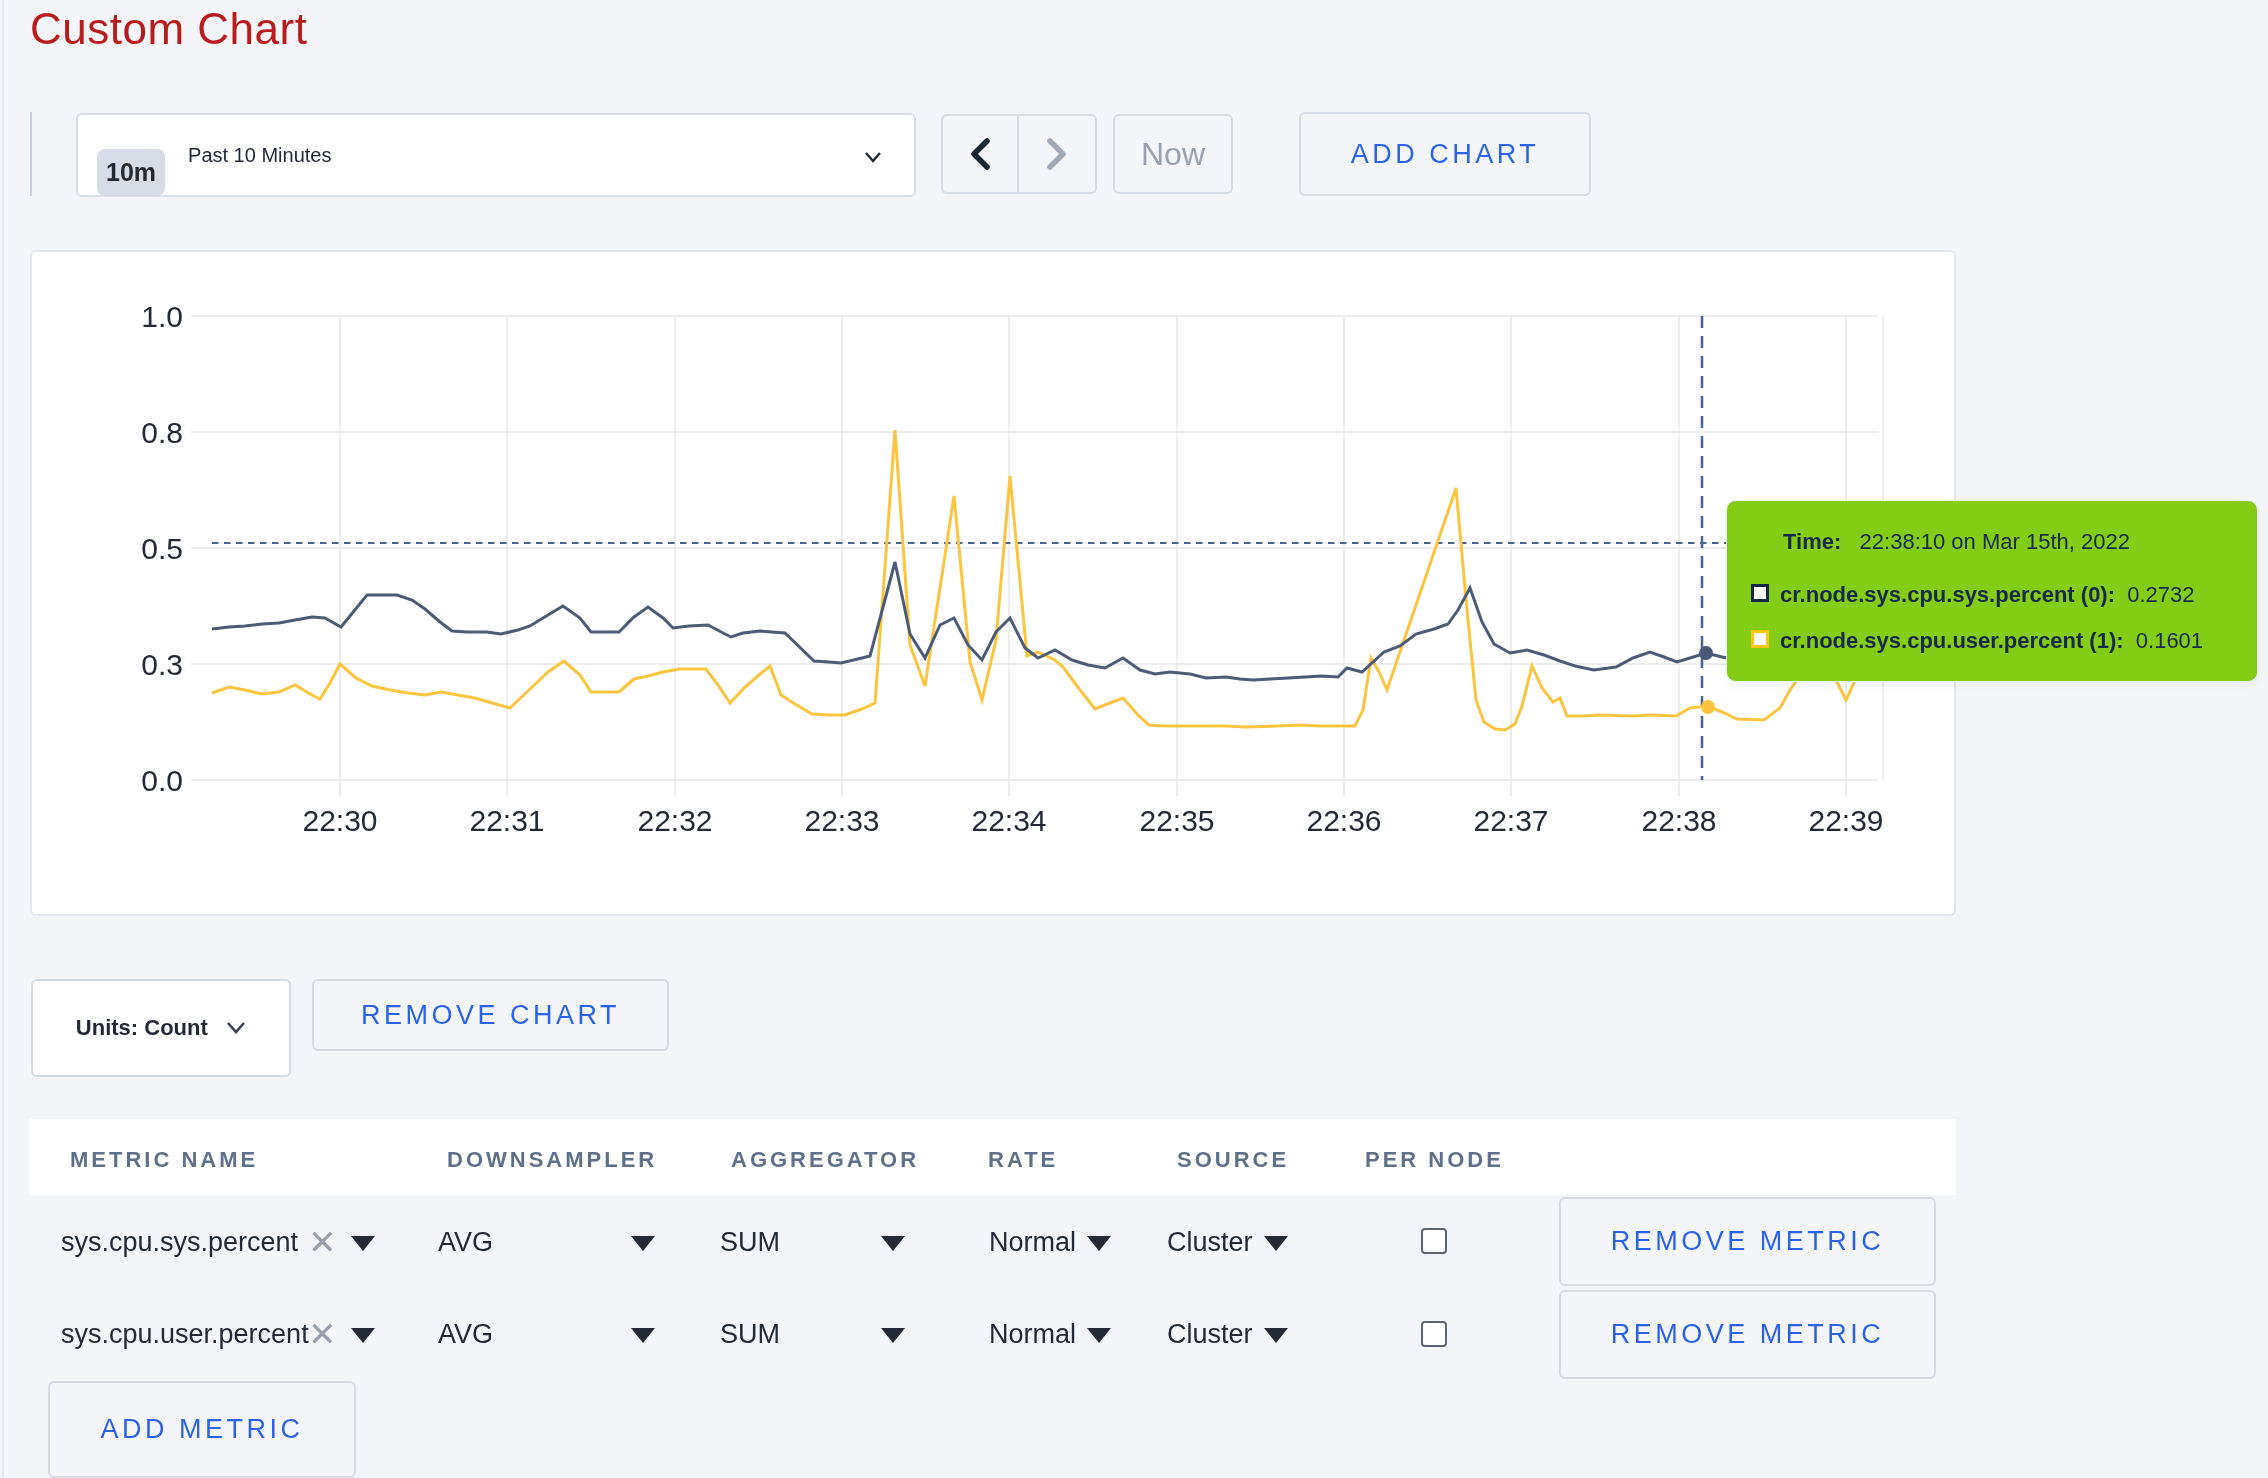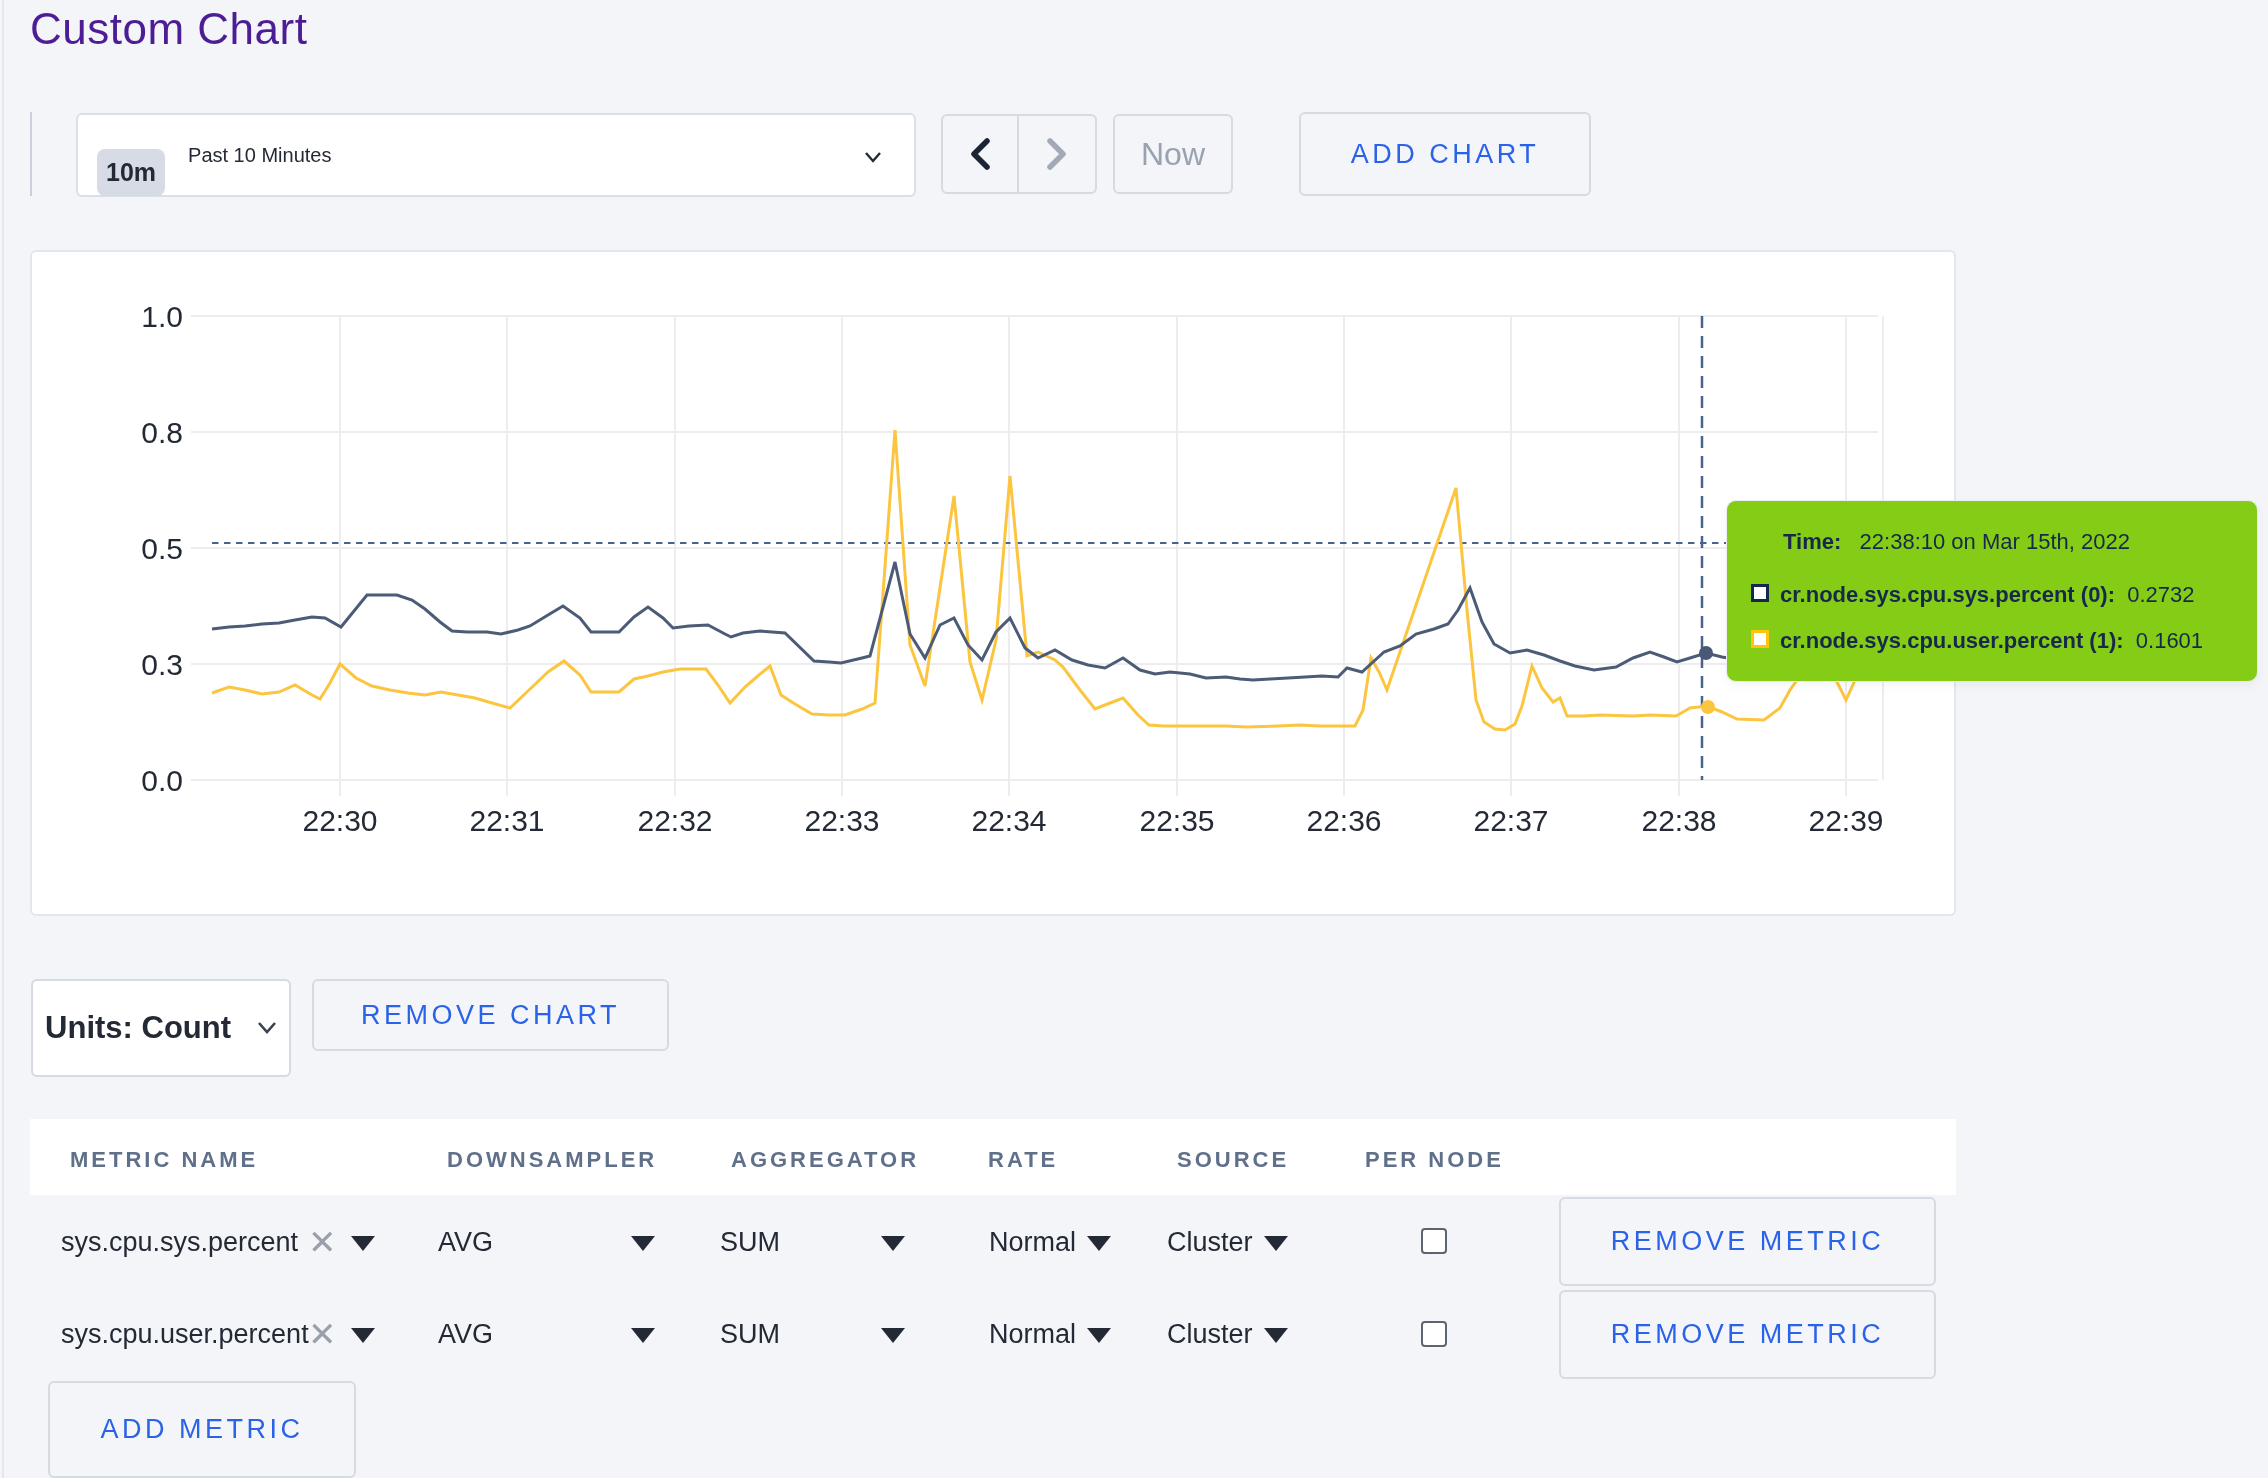--- a/index.html
+++ b/index.html
@@ -6,21 +6,21 @@
   html,body { width:2268px; height:1478px; }
   body {
     font-family:"Liberation Sans", sans-serif;
     background:#f4f5f9;
     position:relative;
     overflow:hidden;
     color:#242a35;
   }
   .abs { position:absolute; }
   .leftline { left:2px; top:0; width:2px; height:1478px; background:#e4e7ed; }
-  h1 { left:30px; top:4px; font-size:44px; font-weight:400; color:#4c1d95; letter-spacing:0.5px; }
+  h1 { left:30px; top:4px; font-size:44px; font-weight:400; color:#b91c1c; letter-spacing:0.5px; }
 
   
   .vdiv { left:30px; top:112px; width:2px; height:84px; background:#c9cfdb; }
   .dropdown {
     left:76px; top:113px; width:840px; height:84px;
     background:#fff; border:2px solid #dadee7; border-radius:6px;
     display:flex; align-items:center;
   }
   .badge {
     margin-left:19px; background:#d7dbe5; color:#242a35;
@@ -42,21 +42,21 @@
   }
   .nowbtn { left:1113px; top:114px; width:120px; height:80px; color:#9aa2b1; font-size:32px; }
   .bluebtn { color:#2a62e8; font-size:27px; font-weight:500; letter-spacing:3.5px; background:transparent; }
   .addchart { left:1299px; top:112px; width:292px; height:84px; }
 
   
   .card { left:30px; top:250px; width:1926px; height:666px; background:#fff; border:2px solid #e3e6ec; border-radius:6px; }
 
   
   .unitsbtn { left:31px; top:979px; width:260px; height:98px; background:#fff; border:2px solid #d5dae3; border-radius:6px;
-              display:flex; align-items:center; justify-content:center; font-size:31px; font-weight:700; color:#242a35; }
+              display:flex; align-items:center; justify-content:center; font-size:22px; font-weight:700; color:#242a35; }
   .removechart { left:312px; top:979px; width:357px; height:72px; }
 
   
   .thead { left:30px; top:1119px; width:1926px; height:76px; background:#fff; }
   .th { position:absolute; top:1147px; font-size:22px; font-weight:700; letter-spacing:3px; color:#60708a; }
   .rowtext { position:absolute; font-size:27px; color:#242a35; }
   .tri { position:absolute; width:0; height:0; border-left:12px solid transparent; border-right:12px solid transparent; border-top:15px solid #242a35; }
   .xmark { position:absolute; font-size:34px; color:#9aa0ab; }
   .cbox { position:absolute; width:26px; height:26px; background:#fff; border:2px solid #5c6470; border-radius:4px; }
   .rmbtn { position:absolute; left:1559px; width:377px; height:89px; }

